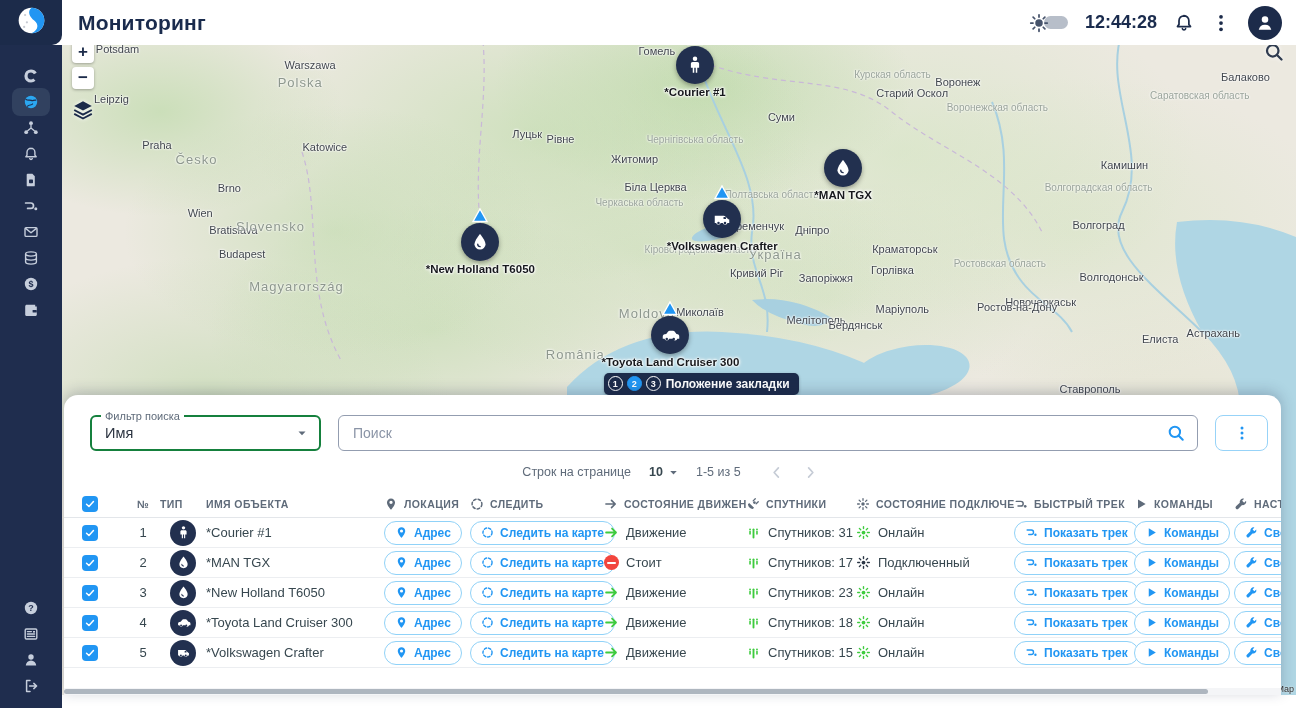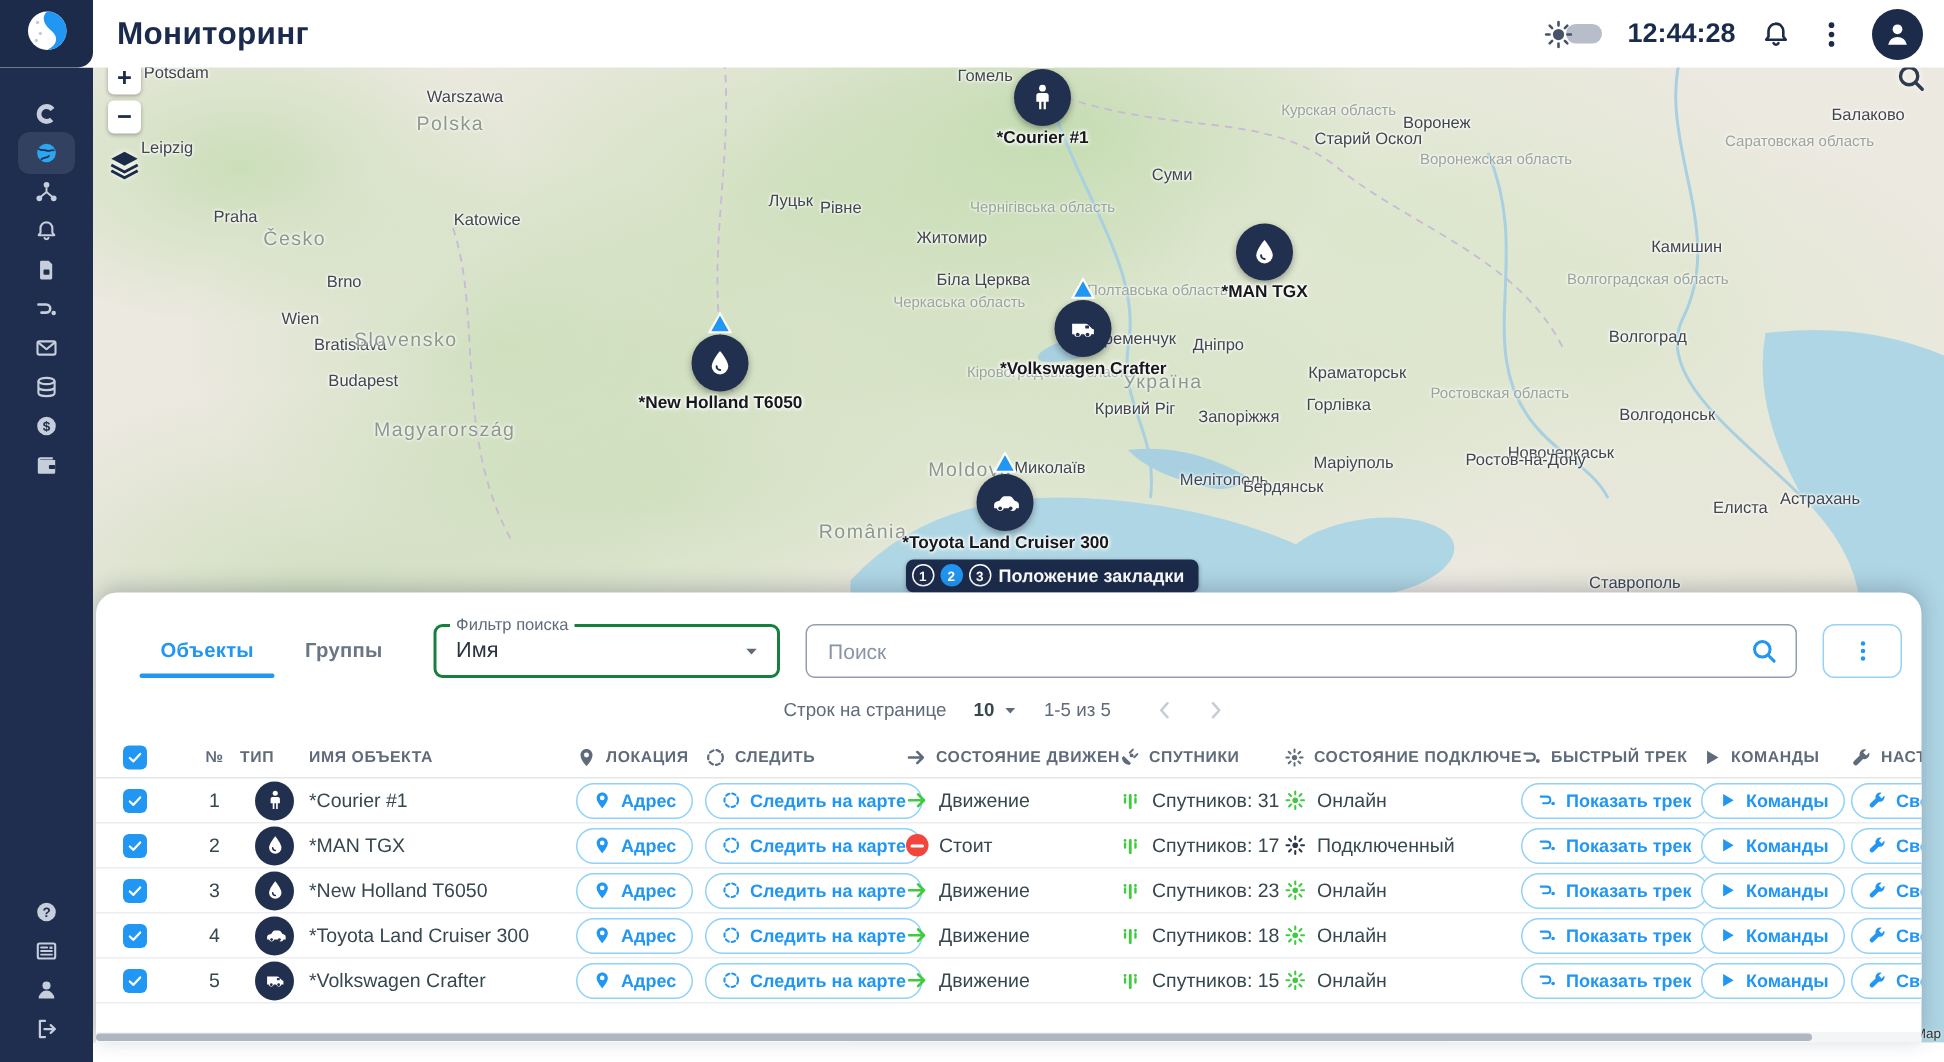--- a/index.html
+++ b/index.html
@@ -296,24 +296,20 @@
           <span class="badge active">2</span>
           <span class="badge">3</span>
         </span>
       <span class="tip-label">Положение закладки</span>
     </div>
 
     <span class="map-attrib">Map</span>
 
     <div class="panel">
       <div class="controls-row">
-        <div class="tabs">
-          <div class="tab active">Объекты</div>
-          <div class="tab">Группы</div>
-        </div>
         <div class="filter-select">
           <span class="filter-label">Фильтр поиска</span>
           <span class="filter-value">Имя</span>
           <span class="filter-caret icn">
               <svg viewBox="0 0 16 16">
                 <path fill="currentColor" d="M4 6.2h8L8 10.6z"></path>
               </svg>
             </span>
         </div>
         <div class="search-box">

